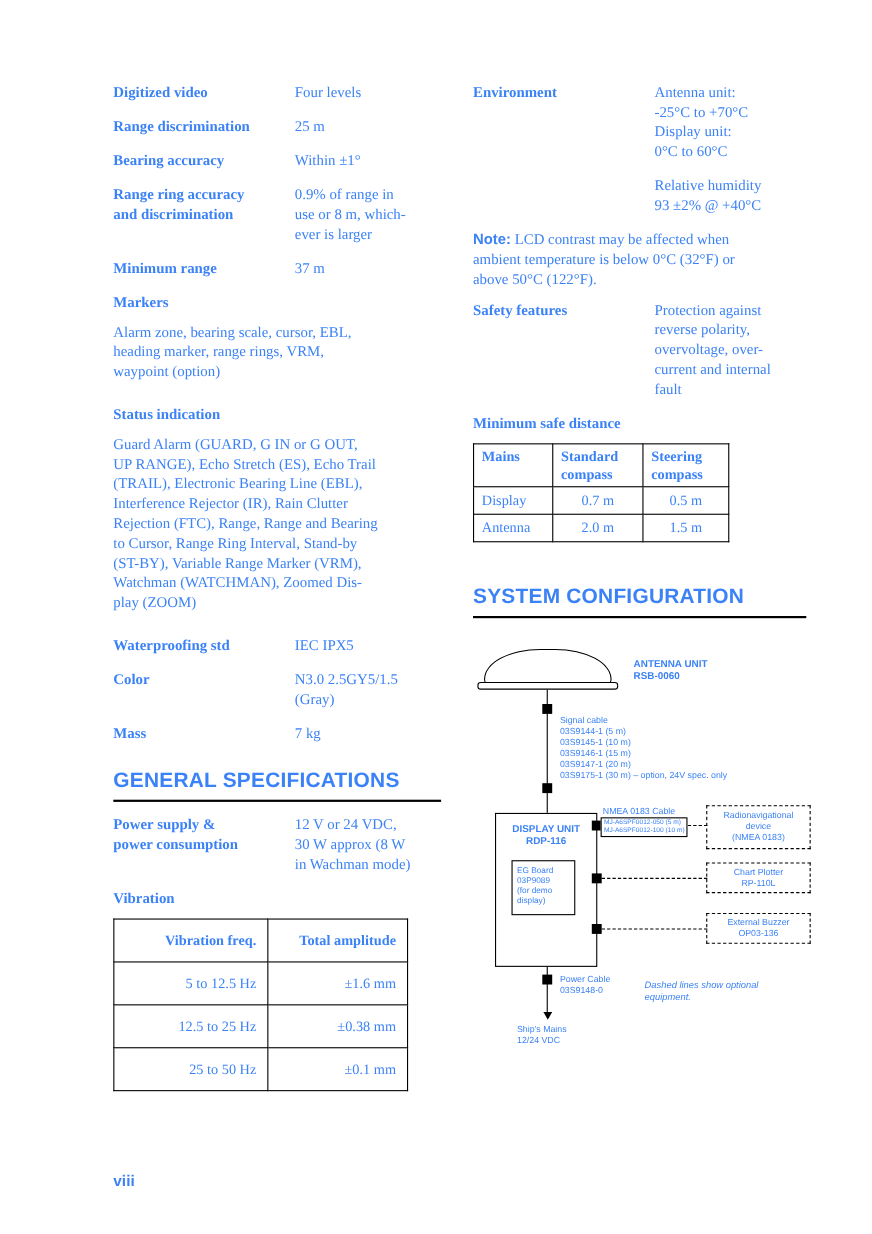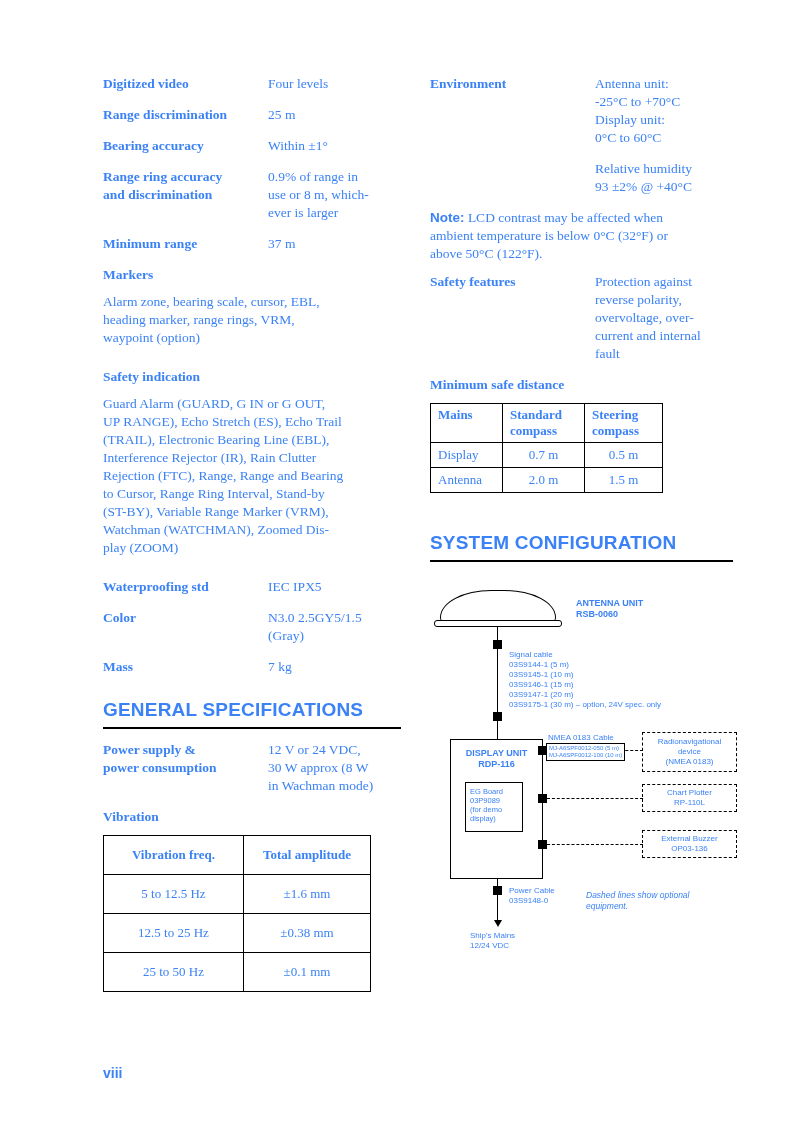--- a/index.html
+++ b/index.html
@@ -28,21 +28,21 @@
     border-bottom:2px solid #000; padding-bottom:8px; margin-bottom:12px;
   }
   .mt-general { margin-top:24px; }
   .mt-system  { margin-top:40px; }
   .mt-humidity{ margin-top:8px; }
   .note-para  { margin-bottom:10px; }
   .note-label { font-family:"Liberation Sans", sans-serif; font-weight:bold; }
 
   table { border-collapse:collapse; font-size:13px; line-height:16px; margin-top:8px; }
   th,td { border:1px solid #000; }
-  .vib-table th, .vib-table td { text-align:center; padding:11px 10px; }
+  .vib-table th, .vib-table td { text-align:right; padding:11px 10px; }
   .vib-table th { font-weight:bold; }
   .vib-table .c1 { width:140px; }
   .vib-table .c2 { width:127px; }
   .compass-table th { text-align:left; font-weight:bold; padding:3px 7px; vertical-align:top; }
   .compass-table td { padding:4px 7px; }
   .compass-table td.val { text-align:center; }
   .compass-table .c1 { width:72px; }
   .compass-table .c2 { width:82px; }
   .compass-table .c3 { width:78px; }
 
@@ -98,21 +98,21 @@
     <div class="spec-row">
       <div class="lbl pre">Minimum range</div>
       <div class="val pre">37 m</div>
     </div>
 
     <div class="sub-heading">Markers</div>
     <div class="para pre">Alarm zone, bearing scale, cursor, EBL,
 heading marker, range rings, VRM,
 waypoint (option)</div>
 
-    <div class="sub-heading">Safety indication</div>
+    <div class="sub-heading">Status indication</div>
     <div class="para pre">Guard Alarm (GUARD, G IN or G OUT,
 UP RANGE), Echo Stretch (ES), Echo Trail
 (TRAIL), Electronic Bearing Line (EBL),
 Interference Rejector (IR), Rain Clutter
 Rejection (FTC), Range, Range and Bearing
 to Cursor, Range Ring Interval, Stand-by
 (ST-BY), Variable Range Marker (VRM),
 Watchman (WATCHMAN), Zoomed Dis-
 play (ZOOM)</div>
 

